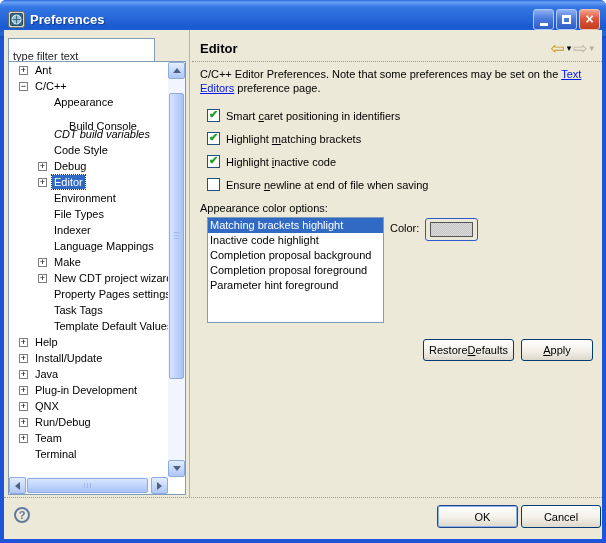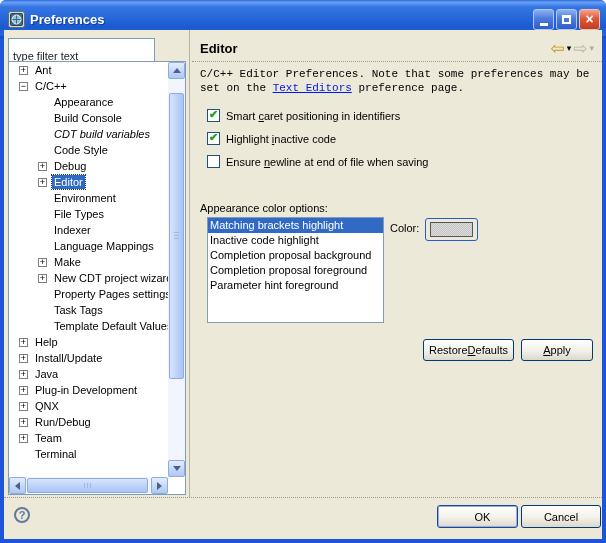--- a/index.html
+++ b/index.html
@@ -69,21 +69,21 @@
   .rpanel { position:absolute; left:188px; top:0; right:0; height:467px; }
   .rheader { position:absolute; left:8px; top:8px; right:8px; height:20px; display:flex; align-items:center; }
   .rtitle { font-weight:bold; font-size:13px; }
   .navarrows { margin-left:auto; display:flex; align-items:center; gap:2px; }
   .navarrow { font-size:17px; line-height:17px; cursor:pointer; }
   .navarrow.back { color:#C8971D; }
   .navarrow.fwd { color:#B9B6A8; }
   .navcaret { font-size:9px; cursor:pointer; }
   .navcaret.on { color:#000; } .navcaret.off { color:#AFAC9E; }
   .dotline { border-top:1px dotted #9C9A8E; position:absolute; left:0; right:0; }
-  .desc { position:absolute; left:8px; top:37px; right:10px; line-height:14px;font-family:Liberation Mono, monospace; }
+  .desc { position:absolute; left:8px; top:37px; right:10px; line-height:14px; }
   .desc a { color:#0018E8; text-decoration:underline; cursor:pointer; }
 
   .checks { position:absolute; left:15px; top:69px; right:8px; }
   .checkrow { height:23px; display:flex; align-items:flex-end; }
   .cbox { width:13px; height:13px; background:#fff; border:1px solid #1C5180; margin-right:6px;
           position:relative; flex:0 0 13px; cursor:pointer; }
   .cbox.checked::after { content:"✔"; position:absolute; left:1px; top:-2px; color:#21A121; font-size:11px; font-weight:bold; }
 
   .optlabel { position:absolute; left:8px; top:172px; }
   .colorlist { position:absolute; left:15px; top:187px; width:177px; height:106px;
@@ -150,21 +150,21 @@
             <span class="tree-label">Ant</span>
           </div>
           <div class="tree-row" style="padding-left: 10px;">
             <span class="expander">−</span>
             <span class="tree-label">C/C++</span>
           </div>
           <div class="tree-row" style="padding-left: 29px;">
             <span class="expander spacer"></span>
             <span class="tree-label">Appearance</span>
           </div>
-          <div class="tree-row" style="padding-left: 29px;">
+          <div class="tree-row" style="padding-left: 29px; flex-direction: column;">
             <span class="expander spacer"></span>
             <span class="tree-label">Build Console</span>
           </div>
           <div class="tree-row" style="padding-left: 29px; font-style: italic;">
             <span class="expander spacer"></span>
             <span class="tree-label">CDT build variables</span>
           </div>
           <div class="tree-row" style="padding-left: 29px;">
             <span class="expander spacer"></span>
             <span class="tree-label">Code Style</span>
@@ -286,20 +286,24 @@
         <span>C/C++ Editor Preferences. Note that some preferences may be set on the </span><a>Text Editors</a><span> preference page.</span>
       </div>
 
       <div class="checks" id="checks">
           <div class="checkrow">
             <span class="cbox checked"></span>
             <span>Smart <u>c</u>aret positioning in identifiers</span>
           </div>
           <div class="checkrow">
             <span class="cbox checked"></span>
+            <span>Highlight <u>m</u>atching brackets</span>
+          </div>
+          <div class="checkrow">
+            <span class="cbox checked"></span>
             <span>Highlight <u>i</u>nactive code</span>
           </div>
           <div class="checkrow">
             <span class="cbox"></span>
             <span>Ensure <u>n</u>ewline at end of file when saving</span>
           </div>
         </div>
 
       <div class="optlabel">Appearance color options:</div>
       <div class="colorlist" id="colorlist">

